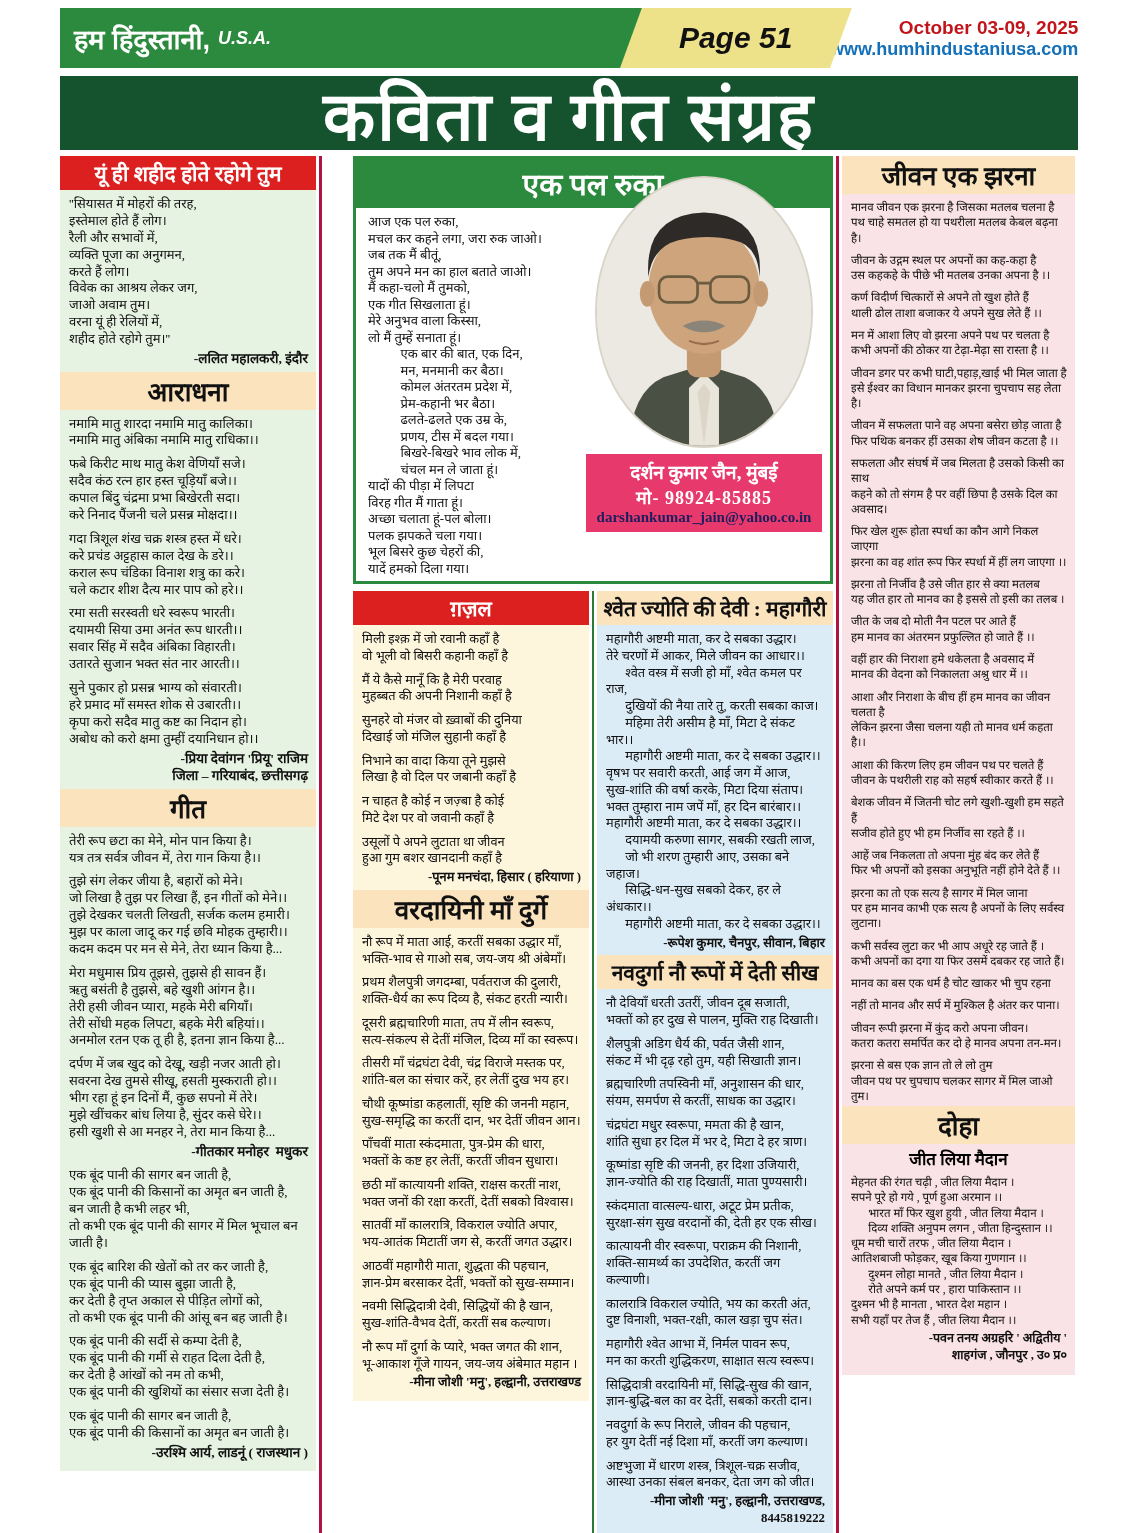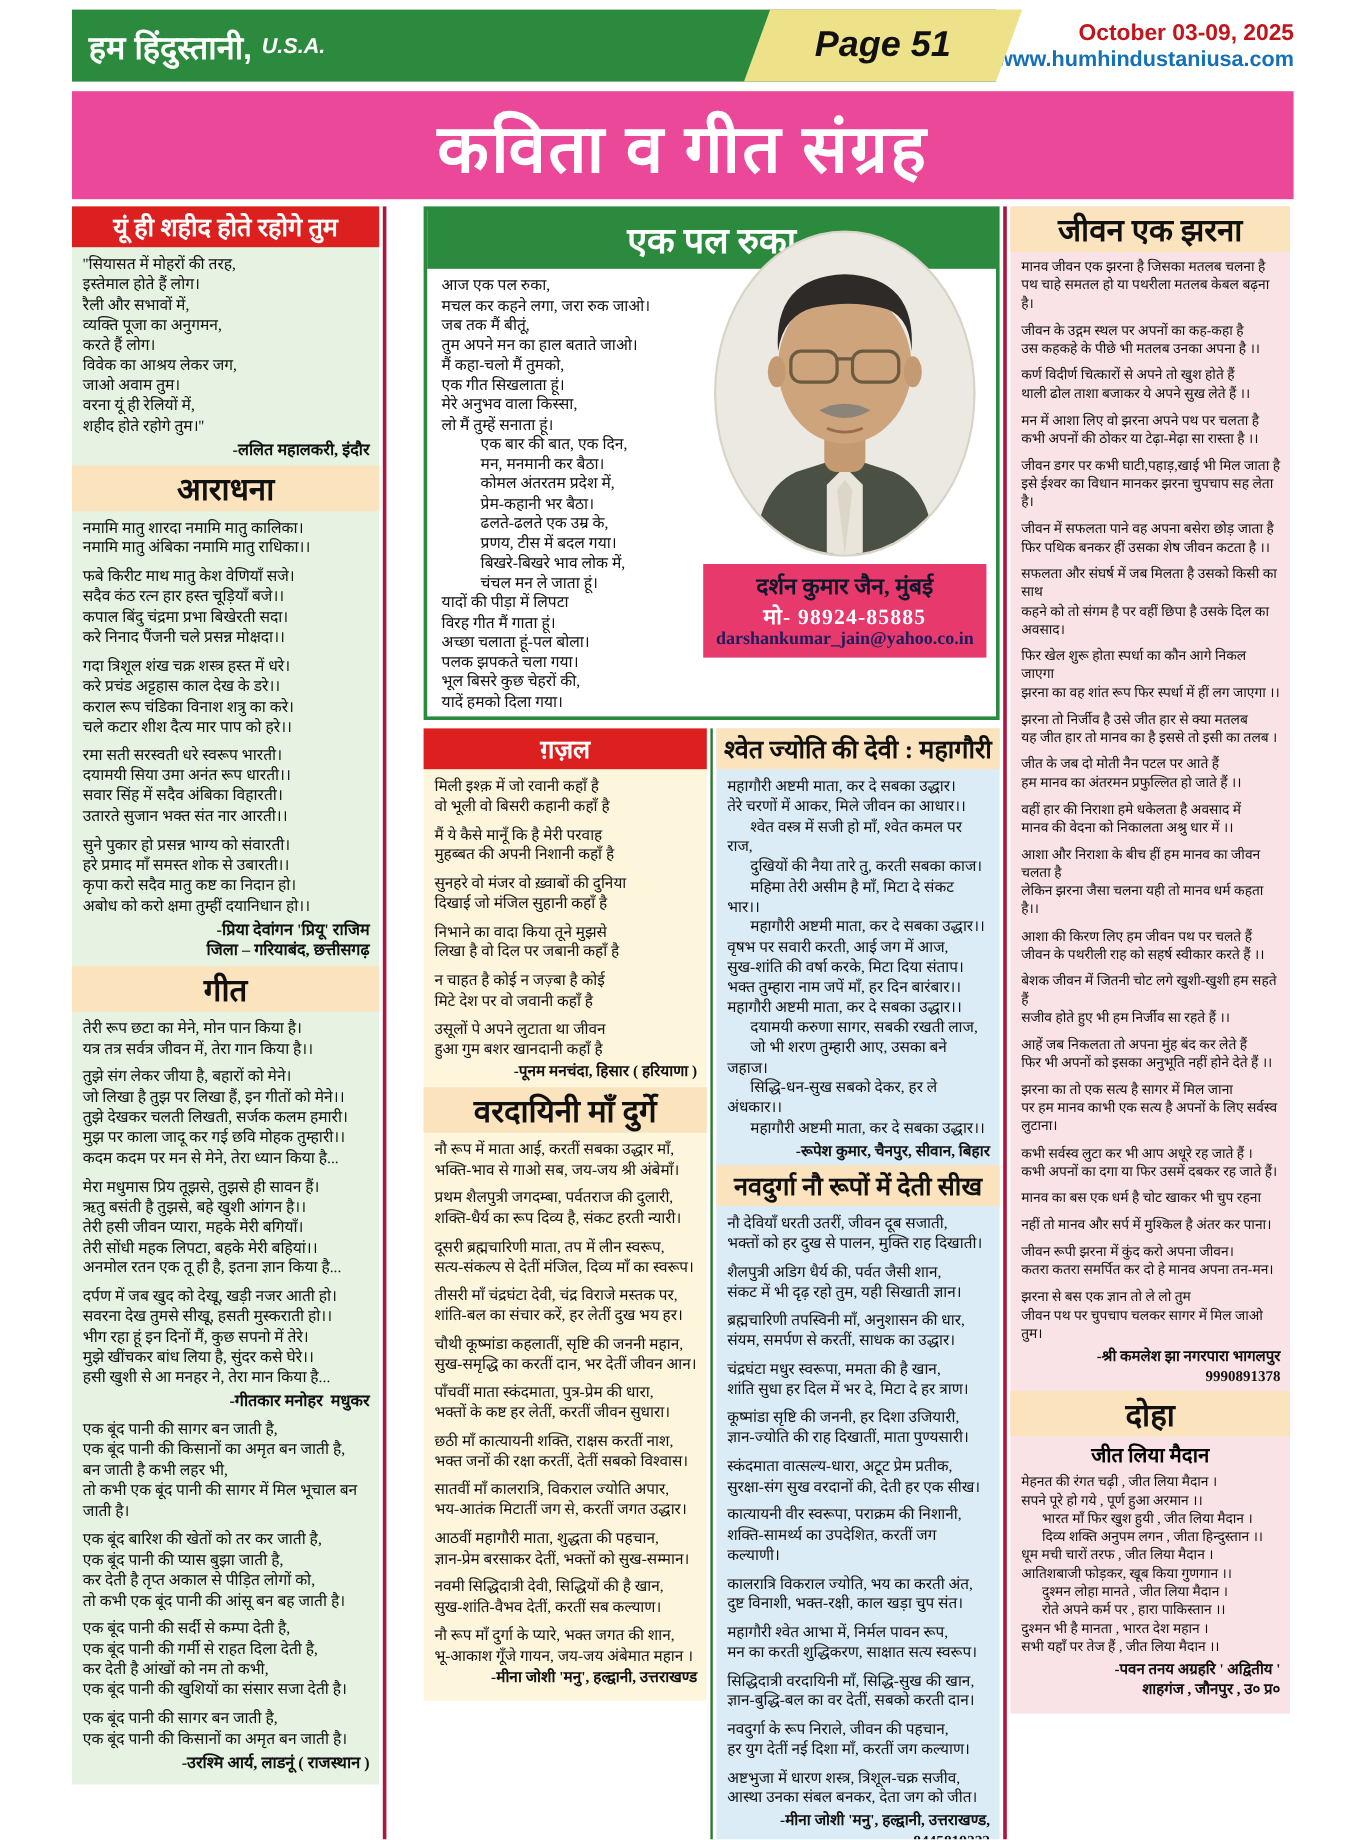--- a/index.html
+++ b/index.html
@@ -15,22 +15,22 @@
   .tab-wrap { flex:0 0 210px; position:relative; background:#2c8a3e; }
   .page-tab { position:absolute; inset:0; background:#ede289; transform:skewX(-20deg); transform-origin:bottom left;
               display:flex; align-items:center; justify-content:center; }
   .page-tab span { transform:skewX(20deg); font-size:30px; font-weight:bold; font-style:italic; color:#111;
                    font-family:"Liberation Sans",sans-serif; }
   .date-block { flex:1; display:flex; flex-direction:column; align-items:flex-end; justify-content:center; line-height:1.15; }
   .date-red { color:#c1151b; font-weight:bold; font-size:19px; font-family:"Liberation Sans",sans-serif; }
   .site-blue { color:#1470b8; font-weight:bold; font-size:18px; font-family:"Liberation Sans",sans-serif; }
 
   
-  .title-banner { margin-top:8px; background:#ec4899; color:#fff; height:90px; display:flex; align-items:center;
-                  justify-content:center; font-size:56px; font-weight:bold; letter-spacing:2px; }
+  .title-banner { margin-top:8px; background:#14532d; color:#fff; height:74px; display:flex; align-items:center;
+                  justify-content:center; font-size:68px; font-weight:bold; letter-spacing:2px; }
 
   
   .cols { display:flex; margin-top:6px; align-items:flex-start; }
   .vrule { width:3px; background:#b01340; align-self:stretch; margin:0 3px; }
   .vrule.green { background:#2c7a35; width:2px; }
 
   .col-left  { flex:0 0 256px; background:#e6f2e2; padding-bottom:6px; }
   .col-mid   { flex:0 0 508px; background:#fff;padding-left:28px; }
   .col-right { flex:0 0 233px; background:#fae3e7; padding-bottom:8px; }
 
@@ -55,21 +55,21 @@
   .ekpal-box { border:3px solid #2c8a3e; background:#fff; }
   .ekpal-title { background:#2c8a3e; color:#fff; text-align:center; font-size:30px; font-weight:bold; padding:4px 0; }
   .ekpal-body { display:flex; }
   .ekpal-poem { flex:1; padding:6px 4px 4px 12px; }
   .ekpal-poem .pline { font-size:13px; line-height:1.27; }
   .photo-col { flex:0 0 252px; display:flex; flex-direction:column; align-items:center; padding:4px 8px; }
   .photo-oval { width:214px; height:268px; border-radius:50%; overflow:hidden; background:#ece9e2;
                 box-shadow:0 0 0 2px #d8d4c8; margin-top:-34px; position:relative; z-index:2; }
   .caption { margin-top:8px; background:#e8396d; width:236px; text-align:center; padding:5px 3px 6px 3px;
              box-shadow:0 0 0 2px #fff; }
-  .cap-name { color:#0f172a; font-weight:bold; font-size:19px; }
+  .cap-name { color:#ffffff; font-weight:bold; font-size:19px; }
   .cap-phone { color:#fff; font-weight:bold; font-size:18px; letter-spacing:1px; }
   .cap-email { color:#1d1d5e; font-weight:bold; font-size:15px; font-family:"Liberation Serif",serif; }
 
   .subcols { display:flex; margin-top:7px; align-items:flex-start; }
   .subcol.cream { flex:1 1 50%; background:#fdf6dd; padding-bottom:6px; }
   .subcol.blue  { flex:1 1 50%; background:#dcecf6; padding-bottom:6px; }
   .subcol .pline { font-size:12.8px; line-height:1.31; }
 </style>
 </head>
 <body>
@@ -447,24 +447,20 @@
           <div class="pline">मानव का बस एक धर्म है चोट खाकर भी चुप रहना</div>
           <div class="pline blank"></div>
           <div class="pline">नहीं तो मानव और सर्प में मुश्किल है अंतर कर पाना।</div>
           <div class="pline blank"></div>
           <div class="pline">जीवन रूपी झरना में कुंद करो अपना जीवन।</div>
           <div class="pline">कतरा कतरा समर्पित कर दो हे मानव अपना तन-मन।</div>
           <div class="pline blank"></div>
           <div class="pline">झरना से बस एक ज्ञान तो ले लो तुम</div>
           <div class="pline">जीवन पथ पर चुपचाप चलकर सागर में मिल जाओ तुम।</div>
         </div>
-      <div class="author">
-          <div class="pline">-श्री कमलेश झा नगरपारा भागलपुर</div>
-          <div class="pline">9990891378</div>
-        </div>
 
       <div class="hdr peach big">दोहा</div>
       <div class="subtitle">जीत लिया मैदान</div>
       <div class="poem">
           <div class="pline">मेहनत की रंगत चढ़ी , जीत लिया मैदान ।</div>
           <div class="pline">सपने पूरे हो गये , पूर्ण हुआ अरमान ।।</div>
           <div class="pline">      भारत माँ फिर खुश हुयी , जीत लिया मैदान ।</div>
           <div class="pline">      दिव्य शक्ति अनुपम लगन , जीता हिन्दुस्तान ।।</div>
           <div class="pline">धूम मची चारों तरफ , जीत लिया मैदान ।</div>
           <div class="pline">आतिशबाजी फोड़कर, खूब किया गुणगान ।।</div>

